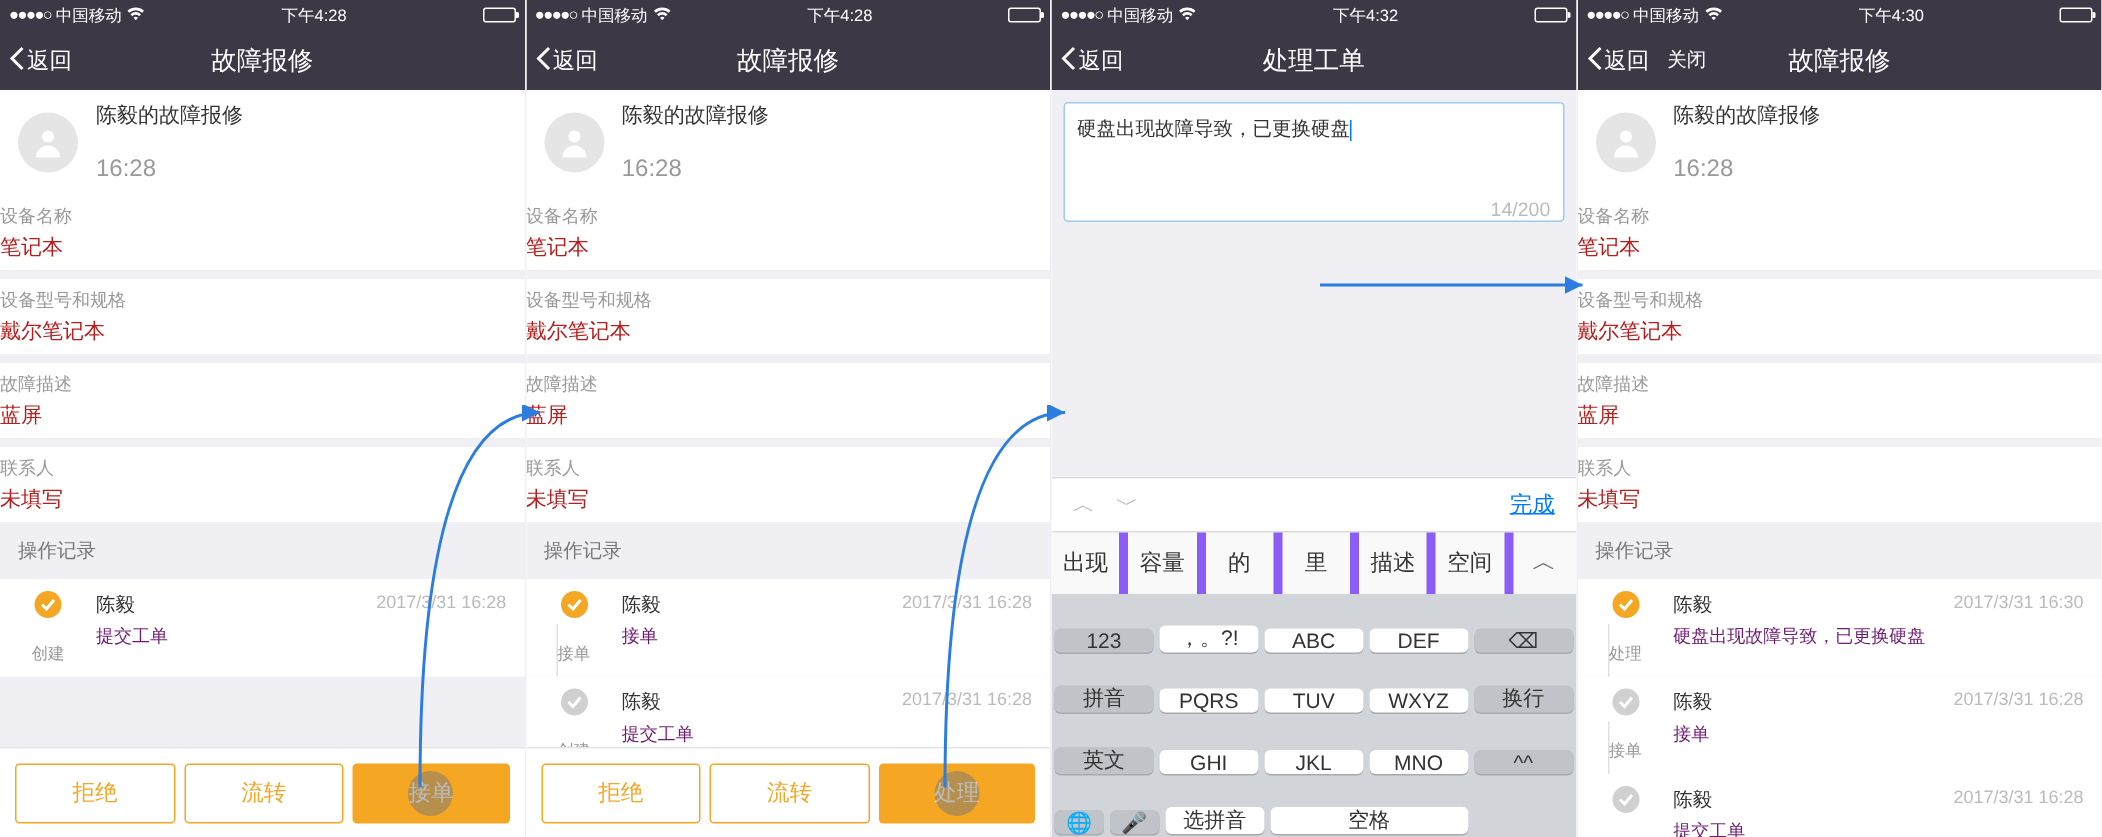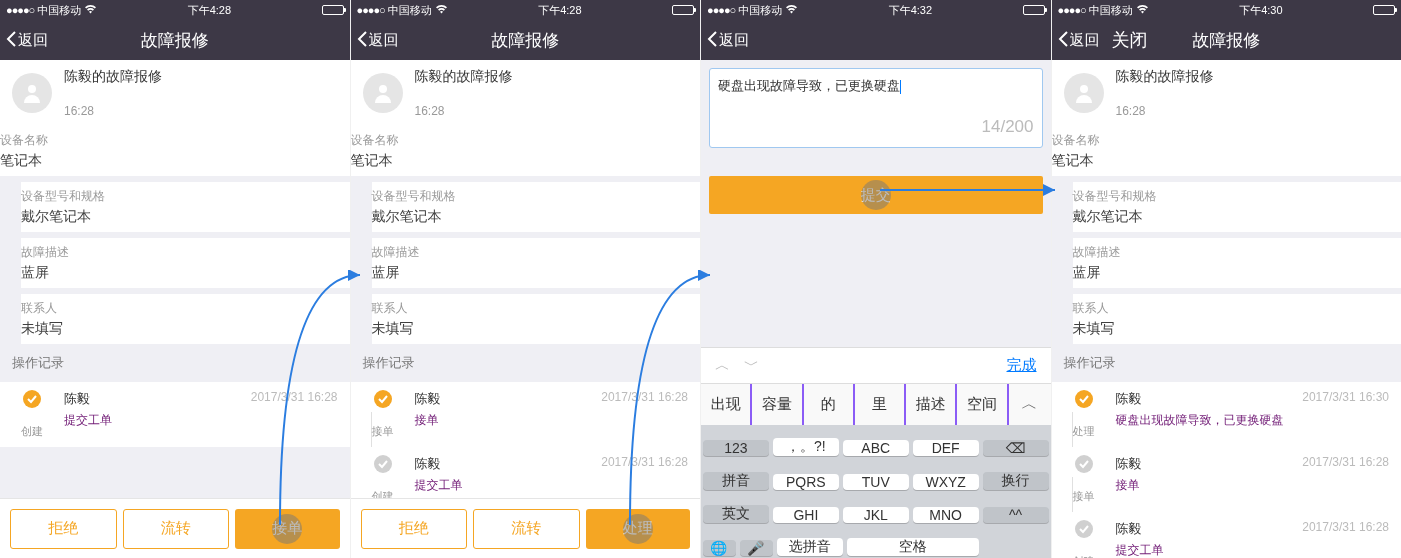--- a/index.html
+++ b/index.html
@@ -61,21 +61,21 @@
     cursor: pointer;
   }
   .nav-back svg { margin-right: 2px; }
   .nav-title {
     position: absolute;
     left: 0; right: 0;
     text-align: center;
     font-size: 17px;
     pointer-events: none;
   }
-  .nav-close { padding: 0 6px; font-size: 18px; cursor: pointer; }
+  .nav-close { padding: 0 6px; font-size: 13px; cursor: pointer; }
   
   .body-scroll {
     flex: 1;
     overflow-y: hidden;
     background: #efeff4;
     display: flex;
     flex-direction: column;
   }
   
   .user-header {
@@ -85,29 +85,29 @@
     padding: 8px 12px;
     gap: 12px;
   }
   .avatar {
     width: 40px; height: 40px; border-radius: 50%;
     background: #e5e5e5;
     display: flex; align-items: center; justify-content: center;
   }
   .avatar svg { fill: #fff; }
   .user-meta .title { font-size: 14px; color: #333; }
-  .user-meta .time { font-size: 12px; color: #999; margin-top: 18px; }
+  .user-meta .time { font-size: 16px; color: #999; margin-top: 18px; }
   
   .row {
     padding: 6px 0;
     background: #fff;
   }
   .row .label { font-size: 12px; color: #999; margin-bottom: 3px; }
-  .row .value { font-size: 14px; color: #404040; }
-  .row + .row { margin-top: 6px; margin-left: 21px; }
+  .row .value { font-size: 14px; color: #b91c1c; }
+  .row + .row { margin-top: 6px; }
   
   .section-header {
     background: #efeff4;
     padding: 10px 12px;
     font-size: 13px;
     color: #777;
   }
   
   .log-item {
     display: flex;
@@ -185,42 +185,42 @@
   }
   
   .textarea-wrap {
     margin: 8px; background: #fff; border: 1px solid #a0c8f0;
     border-radius: 3px; padding: 8px; font-size: 13px;
     height: 80px; position: relative;
   }
   .textarea-wrap .text { color: #333; }
   .textarea-wrap .cursor { display:inline-block; width:1px; height:14px; background:#007aff; vertical-align:middle; }
   .textarea-wrap .counter {
-    position: absolute; right: 8px; bottom: 10px;
-    font-size: 17px; color: #bbb;
+    position: absolute; right: 8px; bottom: 0;
+    font-size: 13px; color: #bbb;
   }
   .submit-btn {
     margin: 20px 8px 0 8px; height: 38px; background: #f5a623;
     color: #fff; display: flex; align-items: center; justify-content: center;
     border-radius: 2px; font-size: 15px; position: relative; cursor: pointer;
   }
   .kb-accessory {
     height: 36px; background: #fff; border-top: 1px solid #ddd;
     display: flex; align-items: center; justify-content: space-between;
     padding: 0 14px; font-size: 15px;
   }
   .kb-accessory .arrows { display: flex; gap: 14px; color: #bbb; }
   .kb-accessory .done { color: #007aff; cursor: pointer; text-decoration: underline; }
   .candidate-bar {
     height: 42px; background: #f9f9f9; border-top: 1px solid #ddd;
     display: flex; align-items: center;
   }
   .candidate-bar .cand {
     flex: 1; text-align: center; font-size: 15px; color: #333;
-    border-right: 2px solid #8b5cf6; height: 100%;
+    border-right: 6px solid #8b5cf6; height: 100%;
     display: flex; align-items: center; justify-content: center;
     cursor: pointer;
   }
   .candidate-bar .expand {
     width: 42px; display: flex; align-items: center; justify-content: center;
     cursor: pointer; color: #666;
   }
   .keyboard {
     background: #d1d4d9;
     flex: 1;
@@ -442,29 +442,26 @@
         <span class="battery"><span class="battery-fill"></span></span>
       </div>
   </div>
   <div class="nav-bar">
     <div class="nav-back">
       <svg width="10" height="16" viewBox="0 0 10 16">
           <path d="M9 1 L2 8 L9 15" stroke="#fff" stroke-width="2" fill="none"></path>
         </svg>
       <span>返回</span>
     </div>
+    <div class="nav-title">处理工单</div>
   </div>
   <div class="body-scroll" style="background:#efeff4">
     <div class="textarea-wrap">
       <span class="text">硬盘出现故障导致，已更换硬盘</span><span class="cursor"></span>
       <span class="counter">14/200</span>
-    </div>
-    <div class="submit-btn">
-      <span>提交</span>
-      <span class="touch-dot"></span>
     </div>
     <div style="flex:1"></div>
     <div class="kb-accessory">
       <div class="arrows">
         <span>︿</span>
         <span>﹀</span>
       </div>
       <span class="done">完成</span>
     </div>
     <div class="candidate-bar">

